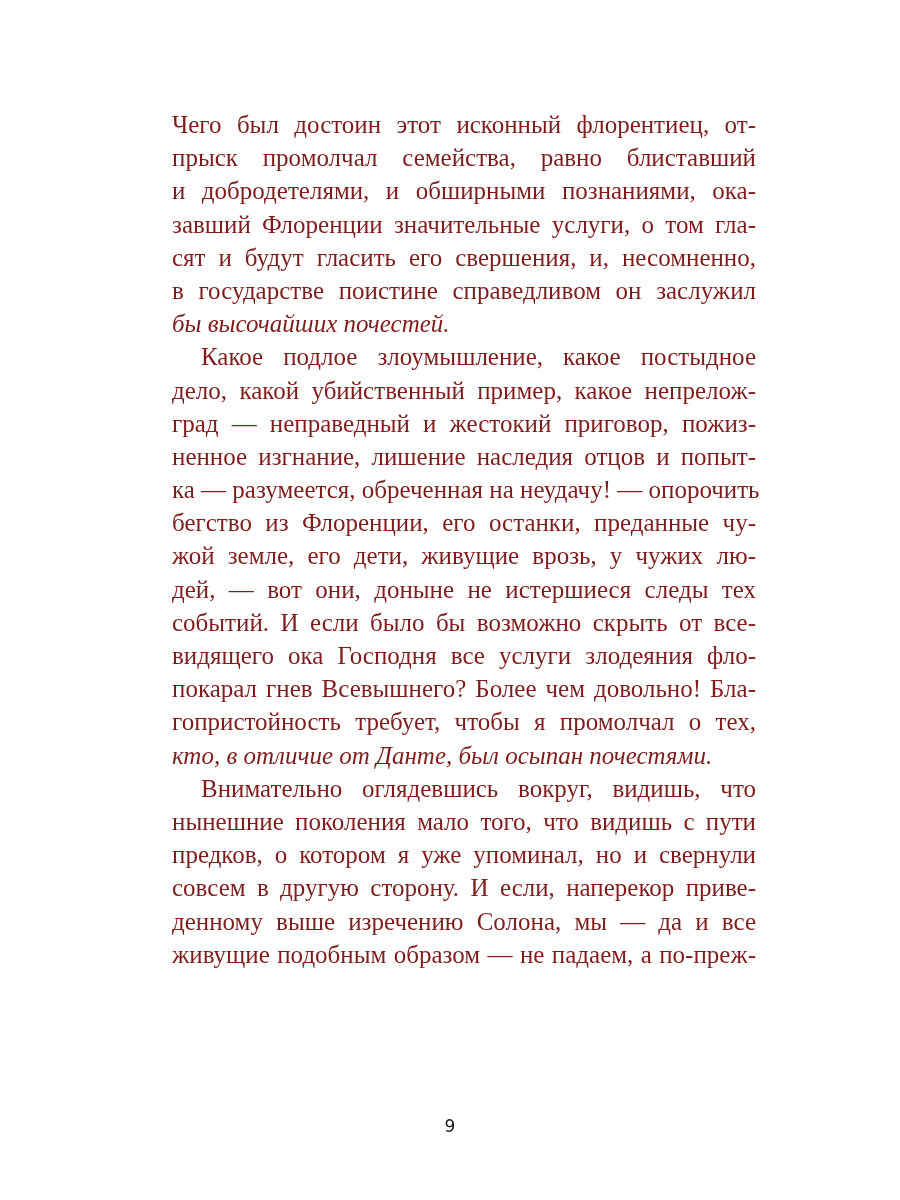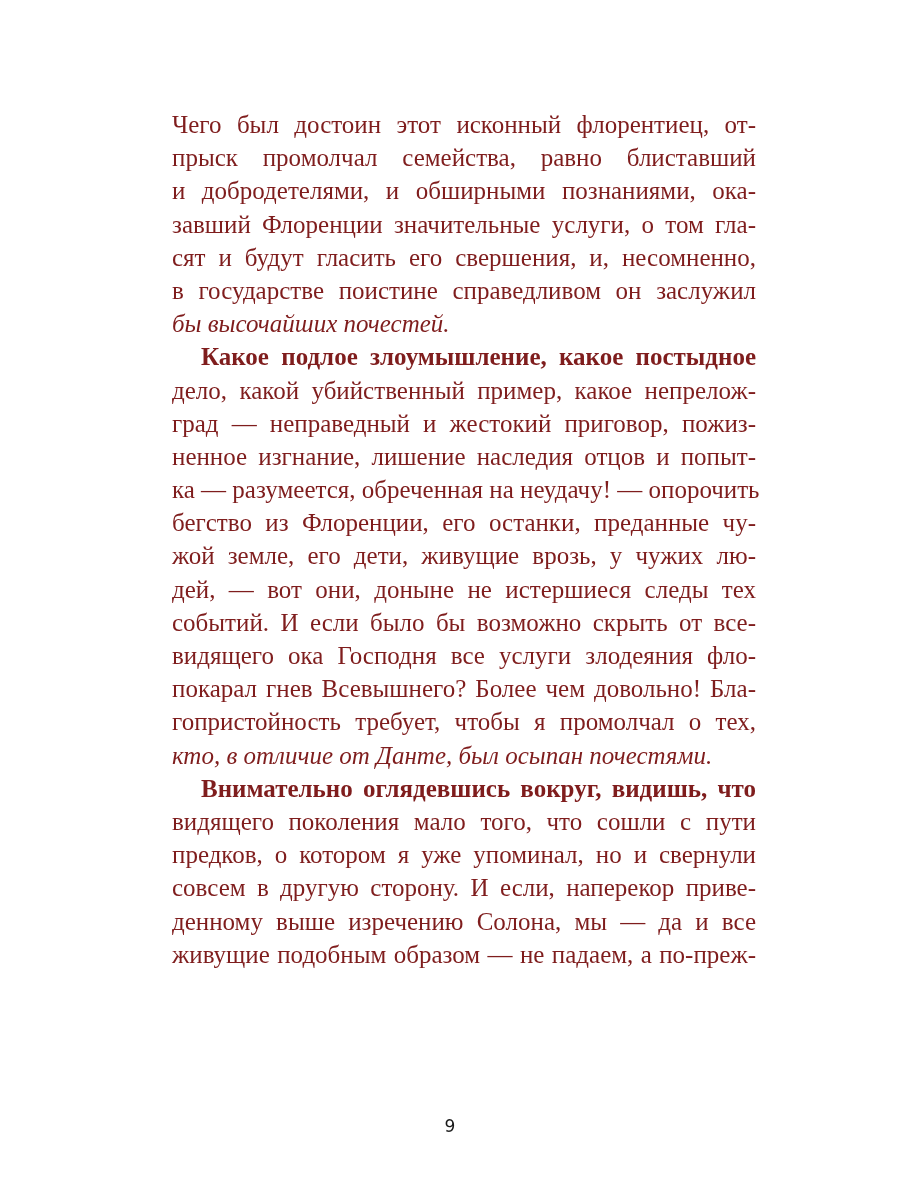--- a/index.html
+++ b/index.html
@@ -38,21 +38,20 @@
       white-space: nowrap;
       text-align: justify;
       text-align-last: justify;
     }
     .line.last {
       text-align-last: left;
       font-style: italic;
     }
     .line.indent {
       padding-left: 29px;
-      font-weight: bold;
     }
     .page-number {
       position: absolute;
       left: 0;
       width: 900px;
       top: 1116px;
       text-align: center;
       font-family: "DejaVu Sans", "Liberation Sans", sans-serif;
       font-size: 17px;
       color: #1a1a1a;
@@ -85,21 +84,21 @@
       <span class="line">дей, — вот они, доныне не истершиеся следы тех</span>
       <span class="line">событий. И если было бы возможно скрыть от все-</span>
       <span class="line">видящего ока Господня все услуги злодеяния фло-</span>
       <span class="line">покарал гнев Всевышнего? Более чем довольно! Бла-</span>
       <span class="line">гопристойность требует, чтобы я промолчал о тех,</span>
       <span class="line last">кто, в отличие от Данте, был осыпан почестями.</span>
     </div>
 
     <div>
       <span class="line indent">Внимательно оглядевшись вокруг, видишь, что</span>
-      <span class="line">видящего поколения мало того, что сошли с пути</span>
+      <span class="line">нынешние поколения мало того, что видишь с пути</span>
       <span class="line">предков, о котором я уже упоминал, но и свернули</span>
       <span class="line">совсем в другую сторону. И если, наперекор приве-</span>
       <span class="line">денному выше изречению Солона, мы — да и все</span>
       <span class="line">живущие подобным образом — не падаем, а по-преж-</span>
     </div>
 
   </div>
 
   <div class="page-number">9</div>
 </div>

